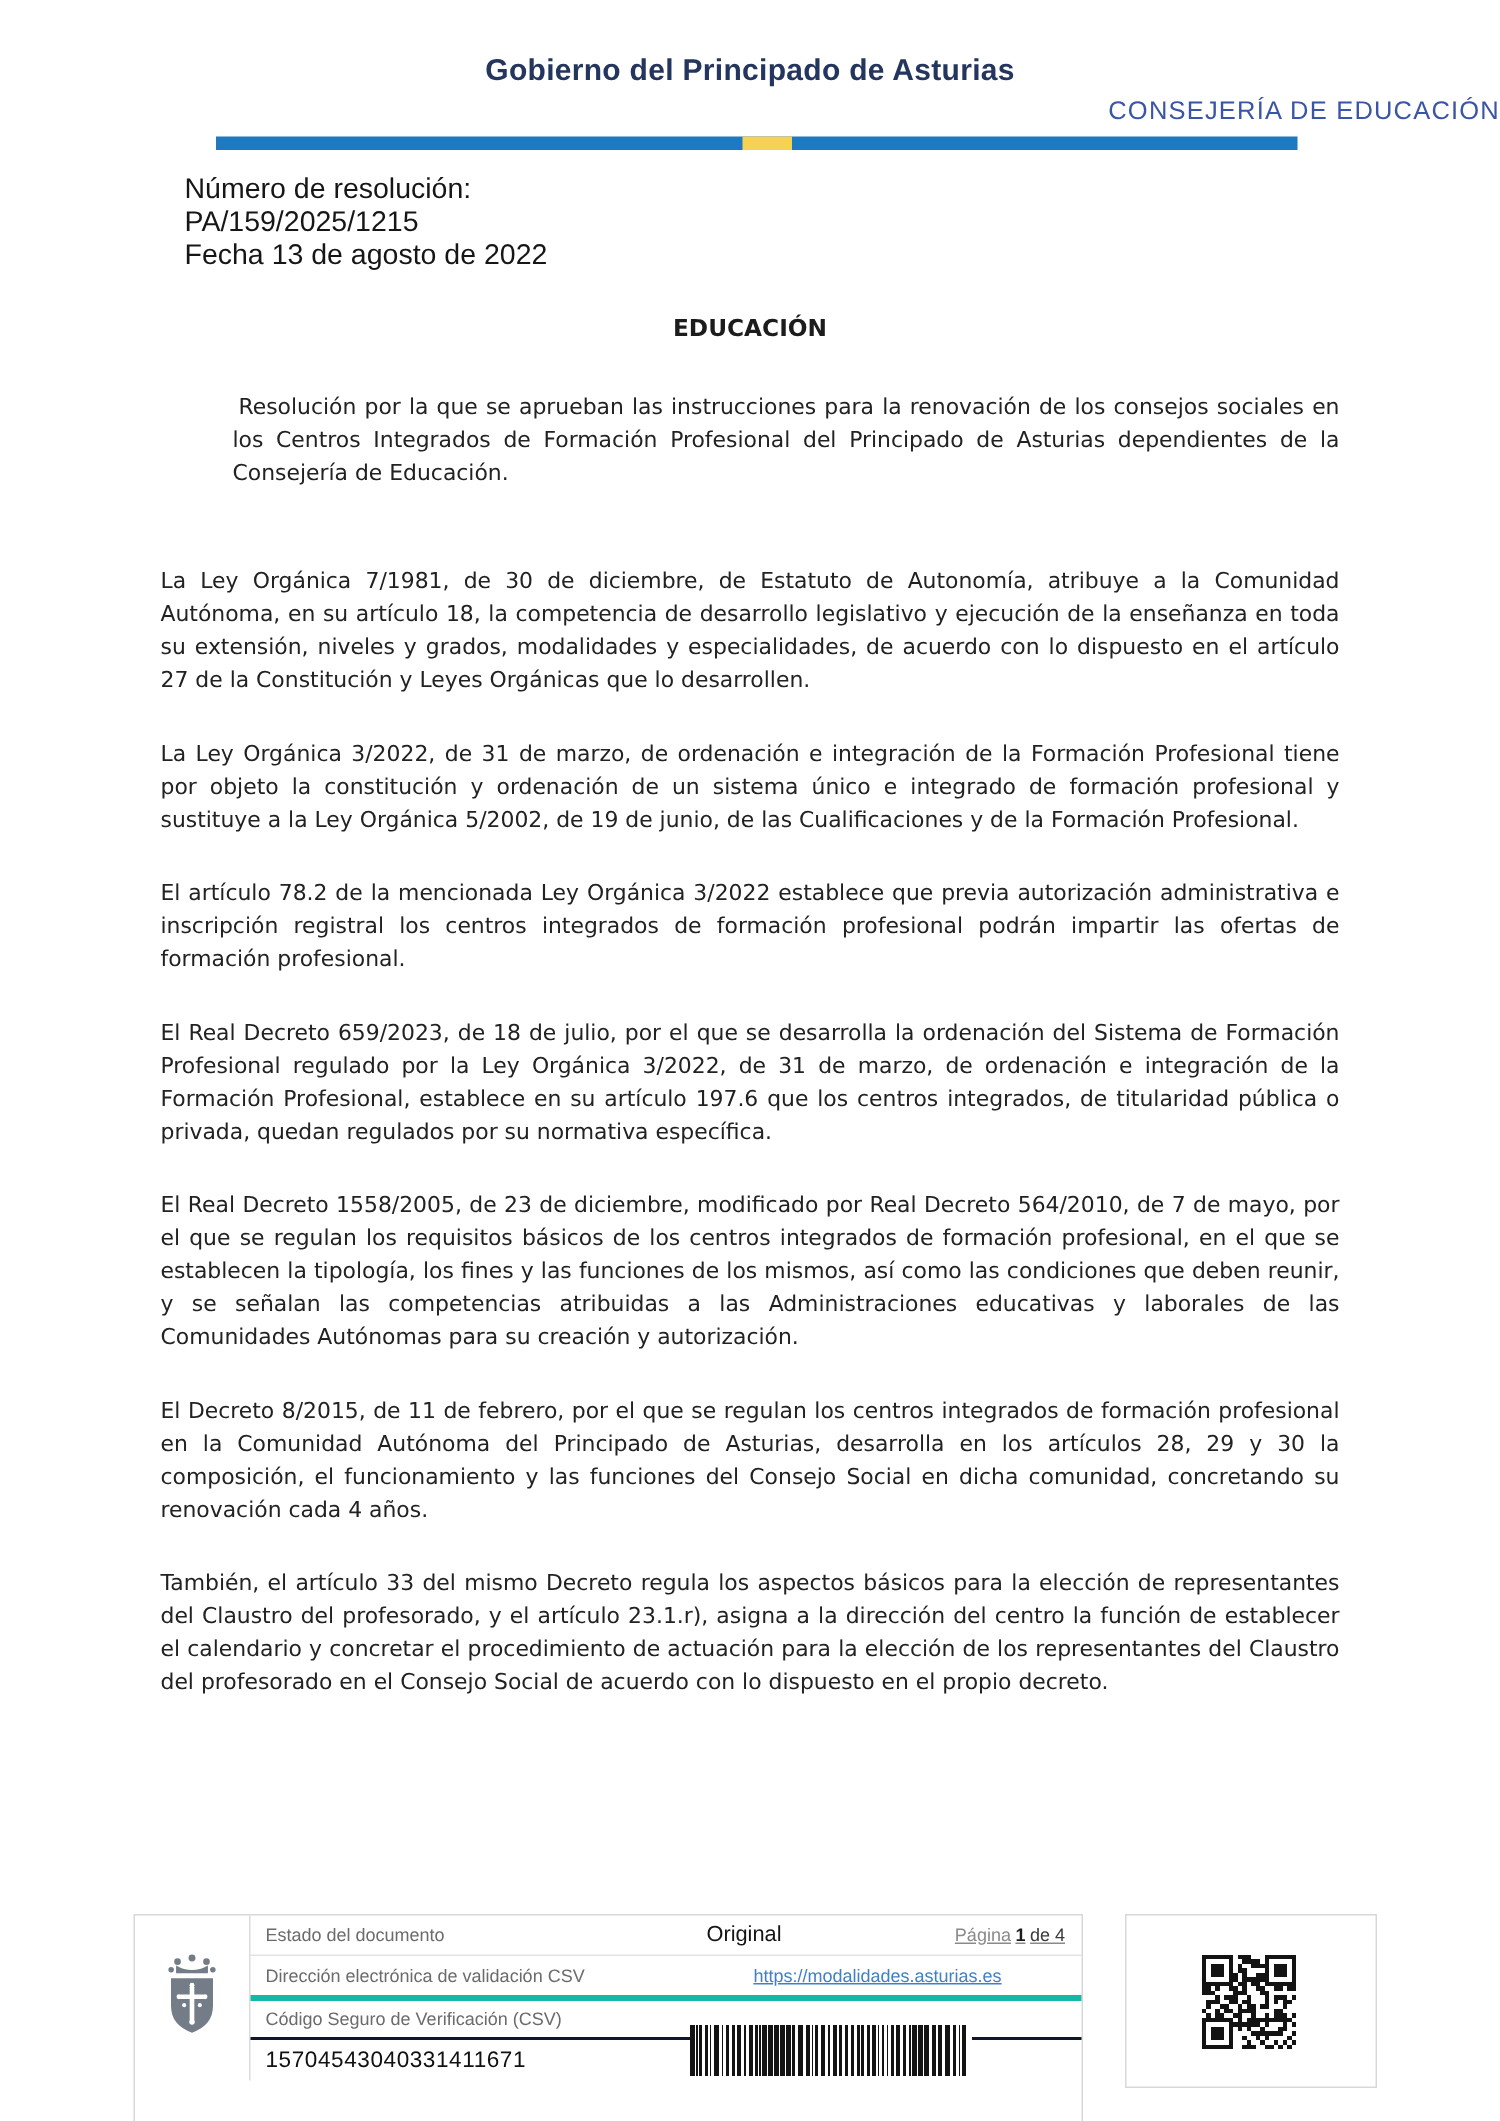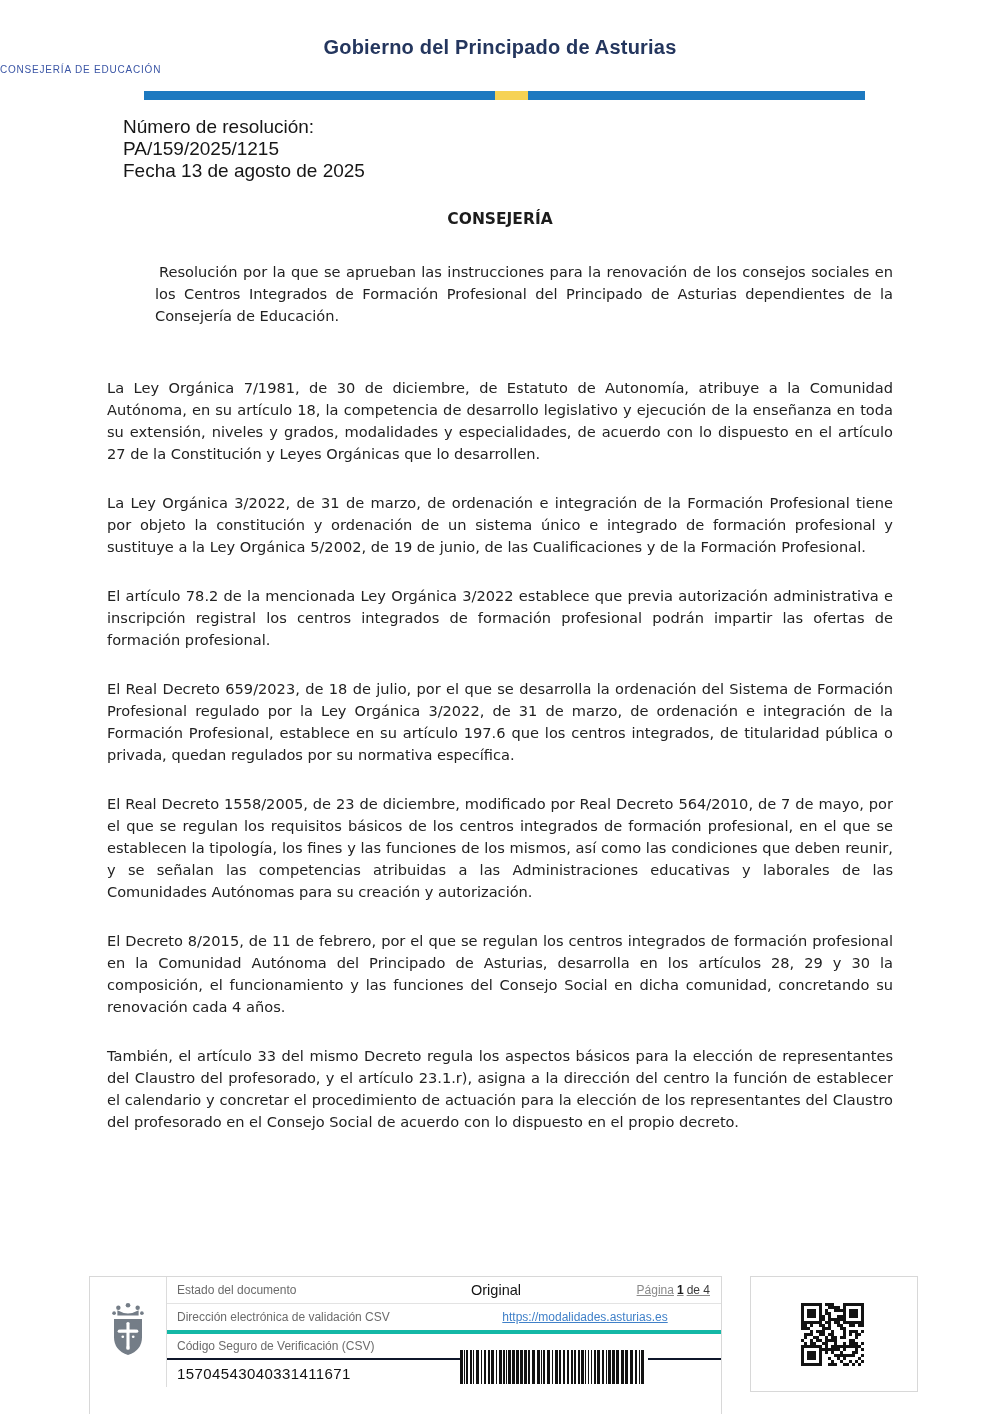--- a/index.html
+++ b/index.html
@@ -2,22 +2,22 @@
 <html style="--title_navy: #24365e; --subtitle_blue: #3a55a5; --bar_blue: #1d79c0; --bar_yellow: #f6d254; --footer_blue: #2f74b8; --footer_yellow: #f3d43c; --link_blue: #4080c8; --crest_gray: #747d87;"><head>
 <meta charset="utf-8">
 <style>
   html,body{margin:0;padding:0;background:#ffffff;}
   .page{position:relative;width:1000px;height:1414px;background:#fff;overflow:hidden;
         font-family:"Liberation Sans",sans-serif;color:#1a1a1a;}
 
   
   .gov-title{position:absolute;top:36px;left:0;width:100%;text-align:center;
              font-size:20px;font-weight:bold;color:var(--title_navy);letter-spacing:.2px;}
-  .gov-subtitle{position:absolute;top:64px;left:0;width:100%;text-align:left;
-                font-size:10px;color:var(--subtitle_blue);letter-spacing:.8px;}
+  .gov-subtitle{position:absolute;top:64px;left:0;width:100%;text-align:right;
+                font-size:17px;color:var(--subtitle_blue);letter-spacing:.8px;}
   .header-bar{position:absolute;top:91px;left:144px;width:721px;height:9px;
               background:var(--bar_blue);}
   .header-bar .yellow-seg{position:absolute;left:351px;top:0;width:33px;height:100%;
               background:var(--bar_yellow);}
 
   
   .meta{position:absolute;top:116px;left:123px;font-size:19px;line-height:22px;color:#161616;}
 
   
   .doc-heading{position:absolute;top:210px;left:0;width:100%;text-align:center;
@@ -62,24 +62,24 @@
 
   <div class="gov-title">Gobierno del Principado de Asturias</div>
   <div class="gov-subtitle">CONSEJERÍA DE EDUCACIÓN</div>
   <div class="header-bar">
     <div class="yellow-seg"></div>
   </div>
 
   <div class="meta">
     <div>Número de resolución:</div>
     <div>PA/159/2025/1215</div>
-    <div>Fecha 13 de agosto de 2025</div>
-  </div>
-
-  <div class="doc-heading">CONSEJERÍA</div>
+    <div>Fecha 13 de agosto de 2022</div>
+  </div>
+
+  <div class="doc-heading">EDUCACIÓN</div>
   <div class="body-text">
     <p class="lead">Resolución por la que se aprueban las instrucciones para la renovación de los consejos sociales en los Centros Integrados de Formación Profesional del Principado de Asturias dependientes de la Consejería de Educación.</p>
     <p>La Ley Orgánica 7/1981, de 30 de diciembre, de Estatuto de Autonomía, atribuye a la Comunidad Autónoma, en su artículo 18, la competencia de desarrollo legislativo y ejecución de la enseñanza en toda su extensión, niveles y grados, modalidades y especialidades, de acuerdo con lo dispuesto en el artículo 27 de la Constitución y Leyes Orgánicas que lo desarrollen.</p>
     <p>La Ley Orgánica 3/2022, de 31 de marzo, de ordenación e integración de la Formación Profesional tiene por objeto la constitución y ordenación de un sistema único e integrado de formación profesional y sustituye a la Ley Orgánica 5/2002, de 19 de junio, de las Cualificaciones y de la Formación Profesional.</p>
     <p>El artículo 78.2 de la mencionada Ley Orgánica 3/2022 establece que previa autorización administrativa e inscripción registral los centros integrados de formación profesional podrán impartir las ofertas de formación profesional.</p>
     <p>El Real Decreto 659/2023, de 18 de julio, por el que se desarrolla la ordenación del Sistema de Formación Profesional regulado por la Ley Orgánica 3/2022, de 31 de marzo, de ordenación e integración de la Formación Profesional, establece en su artículo 197.6 que los centros integrados, de titularidad pública o privada, quedan regulados por su normativa específica.</p>
     <p>El Real Decreto 1558/2005, de 23 de diciembre, modificado por Real Decreto 564/2010, de 7 de mayo, por el que se regulan los requisitos básicos de los centros integrados de formación profesional, en el que se establecen la tipología, los fines y las funciones de los mismos, así como las condiciones que deben reunir, y se señalan las competencias atribuidas a las Administraciones educativas y laborales de las Comunidades Autónomas para su creación y autorización.</p>
     <p>El Decreto 8/2015, de 11 de febrero, por el que se regulan los centros integrados de formación profesional en la Comunidad Autónoma del Principado de Asturias, desarrolla en los artículos 28, 29 y 30 la composición, el funcionamiento y las funciones del Consejo Social en dicha comunidad, concretando su renovación cada 4 años.</p>
     <p>También, el artículo 33 del mismo Decreto regula los aspectos básicos para la elección de representantes del Claustro del profesorado, y el artículo 23.1.r), asigna a la dirección del centro la función de establecer el calendario y concretar el procedimiento de actuación para la elección de los representantes del Claustro del profesorado en el Consejo Social de acuerdo con lo dispuesto en el propio decreto.</p>
   </div>

